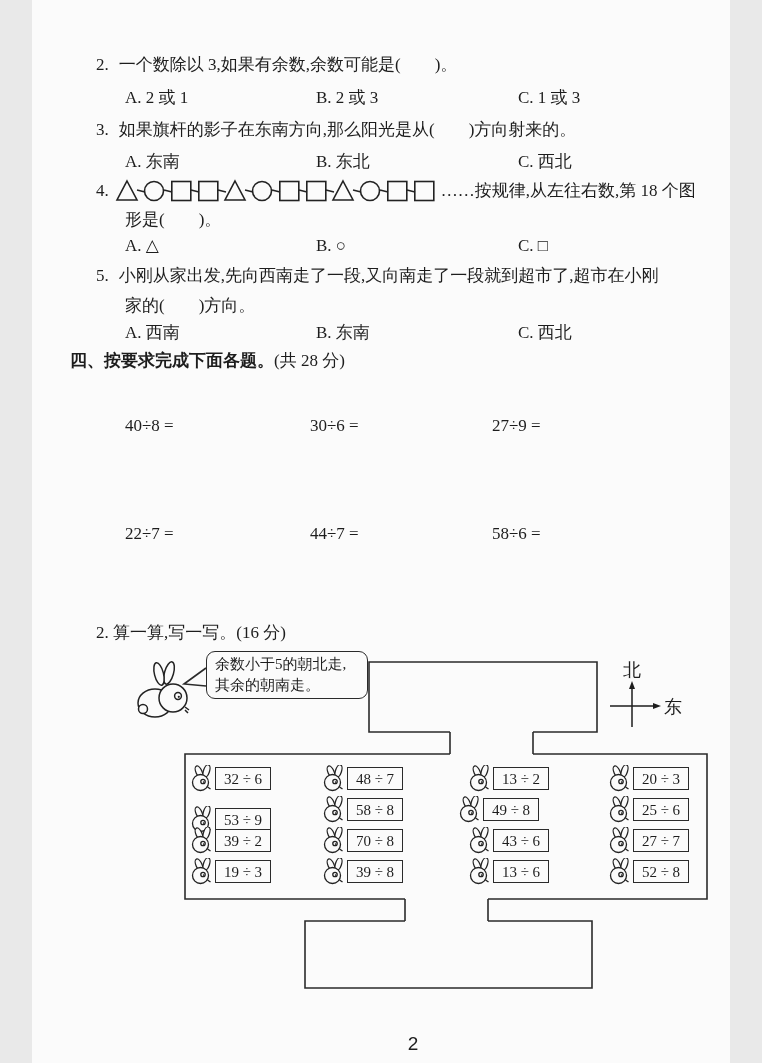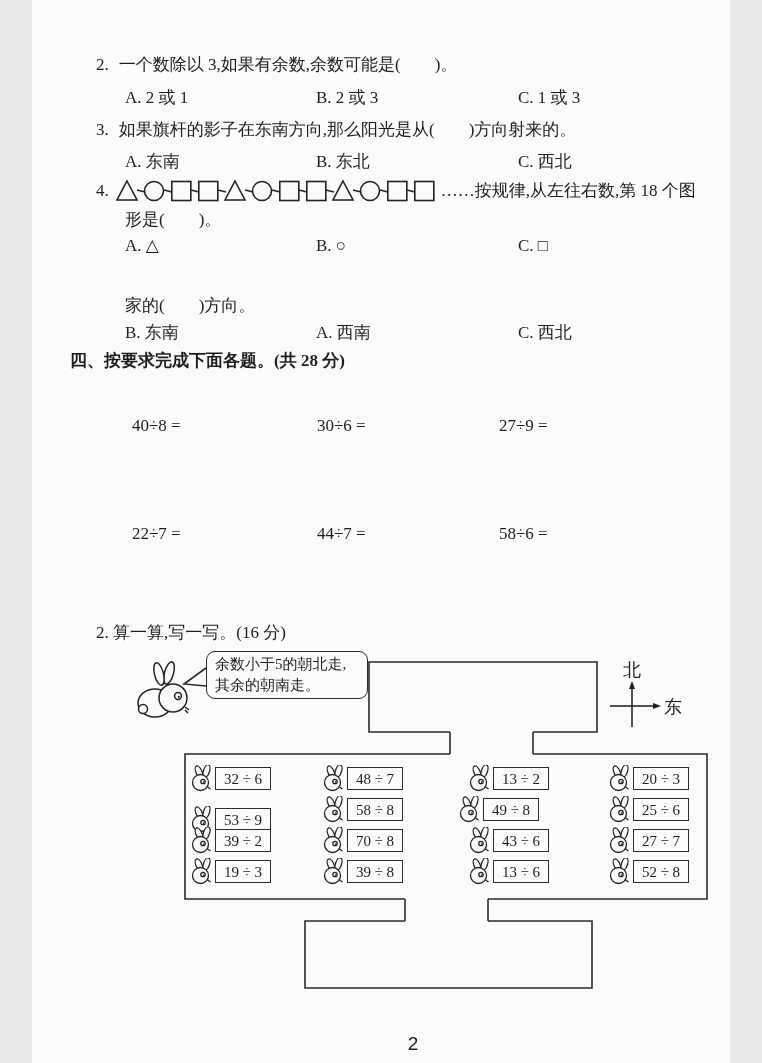--- a/index.html
+++ b/index.html
@@ -8,23 +8,23 @@
     font-family:"Liberation Serif","DejaVu Serif",serif;color:#1d1d1d;
     font-size:17px;line-height:1.2;overflow:hidden;margin:0 auto;
   }
   .abs{position:absolute;white-space:nowrap;}
   .qline{left:64px;}
   .opts{left:93px;display:flex;gap:28px;}
   .opts span:nth-child(1){width:163px;}
   .opts span:nth-child(2){width:174px;}
   .indent{left:93px;}
   .heading-line{left:38px;font-weight:bold;}
-  .heading-line .score{font-weight:bold;}
+  .heading-line .score{font-weight:normal;}
   .qnum{margin-right:10px;}
-  .calc{position:absolute;margin-left:7px;}
+  .calc{position:absolute;}
   .maze{position:absolute;left:50px;top:645px;width:680px;height:365px;}
   .maze svg.frame{position:absolute;left:0;top:0;}
   .sh{fill:none;stroke:#222;stroke-width:1.6;}
   .wall{fill:none;stroke:#2b2b2b;stroke-width:1.6;stroke-linejoin:miter;}
   .bubble{
     position:absolute;left:124px;top:6px;width:162px;height:48px;
     border:1.6px solid #2b2b2b;border-radius:9px;background:#fbfbfb;
     font-size:15px;line-height:21px;padding:2px 6px 2px 8px;box-sizing:border-box;
     white-space:nowrap;
   }
@@ -93,24 +93,27 @@
       </svg>
     <span>……按规律,从左往右数,第 18 个图</span>
   </div>
   <div class="abs indent" style="top:210px">形是(　　)。</div>
   <div class="abs opts" style="top:236px">
     <span>A. △</span>
     <span>B. ○</span>
     <span>C. □</span>
   </div>
 
+  <div class="abs qline" style="top:266px">
+    <span class="qnum">5.</span><span>小刚从家出发,先向西南走了一段,又向南走了一段就到超市了,超市在小刚</span>
+  </div>
   <div class="abs indent" style="top:296px">家的(　　)方向。</div>
   <div class="abs opts" style="top:323px">
+    <span>A. 西南</span>
     <span>B. 东南</span>
-    <span>A. 西南</span>
     <span>C. 西北</span>
   </div>
 
   <div class="abs heading-line" style="top:351px">
     <span>四、按要求完成下面各题。</span><span class="score">(共 28 分)</span>
   </div>
 
   <span class="calc" style="left:93px;top:416px">40÷8 =</span>
   <span class="calc" style="left:278px;top:416px">30÷6 =</span>
   <span class="calc" style="left:460px;top:416px">27÷9 =</span>

